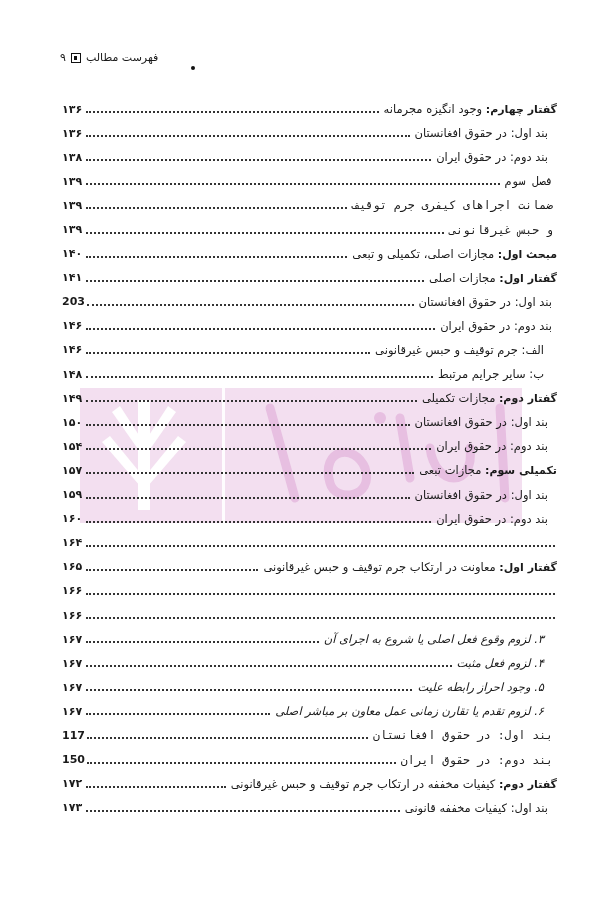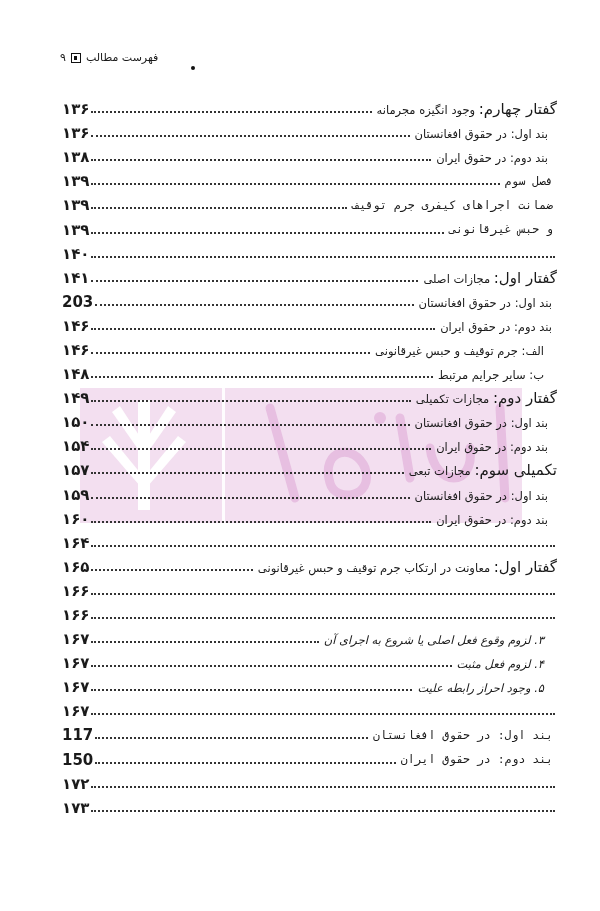--- a/index.html
+++ b/index.html
@@ -30,26 +30,26 @@
 
     .toc {
       position: absolute; top: 97px; left: 62px; width: 495px;
       direction: rtl;
     }
     .toc-row {
       height: 24.1px; display: flex; align-items: center; position: relative;
       font-size: 11.5px; white-space: nowrap;
     }
     .toc-row .title { flex: 0 0 auto; padding-left: 3px; }
-    .toc-row .title b { font-weight: normal; font-size: 15px; }
+    .toc-row .title b { font-weight: bold; font-size: 11px; }
     .toc-row .leader {
       flex: 1 1 auto; overflow: hidden; height: 12px; margin: 0 2px; align-self: center;
       border-bottom: 2px dotted #333; transform: translateY(-2px);
     }
-    .toc-row .page { flex: 0 0 auto; font-size: 15px; font-weight: bold; min-width: 22px; text-align: left; }
+    .toc-row .page { flex: 0 0 auto; font-size: 11px; font-weight: bold; min-width: 22px; text-align: left; }
     .lvl-0 .title { padding-right: 0px; }
     .lvl-1 .title { padding-right: 9px; }
     .lvl-1b .title { padding-right: 5px; }
     .lvl-2 .title { padding-right: 13px; }
     .lvl-2i .title { padding-right: 13px; font-style: italic; }
     .lvl-s .title { padding-right: 4px; font-family: Liberation Mono, monospace; }
   </style>
 </head>
 <body>
 
@@ -109,20 +109,21 @@
     <span class="title"><b></b><span>ضمانت اجراهای کیفری جرم توقیف</span></span>
     <span class="leader"></span>
     <span class="page">۱۳۹</span>
   </div>
     <div class="toc-row lvl-s">
     <span class="title"><b></b><span>و حبس غیرقانونی</span></span>
     <span class="leader"></span>
     <span class="page">۱۳۹</span>
   </div>
     <div class="toc-row lvl-0">
+    <span class="title"><b>مبحث اول:</b><span> مجازات اصلی، تکمیلی و تبعی</span></span>
     <span class="leader"></span>
     <span class="page">۱۴۰</span>
   </div>
     <div class="toc-row lvl-0">
     <span class="title"><b>گفتار اول:</b><span> مجازات اصلی</span></span>
     <span class="leader"></span>
     <span class="page">۱۴۱</span>
   </div>
     <div class="toc-row lvl-1b">
     <span class="title"><b></b><span>بند اول: در حقوق افغانستان</span></span>
@@ -200,34 +201,37 @@
     <span class="title"><b></b><span>۴. لزوم فعل مثبت</span></span>
     <span class="leader"></span>
     <span class="page">۱۶۷</span>
   </div>
     <div class="toc-row lvl-2i">
     <span class="title"><b></b><span>۵. وجود احراز رابطه علیت</span></span>
     <span class="leader"></span>
     <span class="page">۱۶۷</span>
   </div>
     <div class="toc-row lvl-2i">
+    <span class="title"><b></b><span>۶. لزوم تقدم یا تقارن زمانی عمل معاون بر مباشر اصلی</span></span>
     <span class="leader"></span>
     <span class="page">۱۶۷</span>
   </div>
     <div class="toc-row lvl-s">
     <span class="title"><b></b><span>بند اول: در حقوق افغانستان</span></span>
     <span class="leader"></span>
     <span class="page">117</span>
   </div>
     <div class="toc-row lvl-s">
     <span class="title"><b></b><span>بند دوم: در حقوق ایران</span></span>
     <span class="leader"></span>
     <span class="page">150</span>
   </div>
     <div class="toc-row lvl-0">
+    <span class="title"><b>گفتار دوم:</b><span> کیفیات مخففه در ارتکاب جرم توقیف و حبس غیرقانونی</span></span>
     <span class="leader"></span>
     <span class="page">۱۷۲</span>
   </div>
     <div class="toc-row lvl-1">
+    <span class="title"><b></b><span>بند اول: کیفیات مخففه قانونی</span></span>
     <span class="leader"></span>
     <span class="page">۱۷۳</span>
   </div>
   </div>
 
 </body></html>

